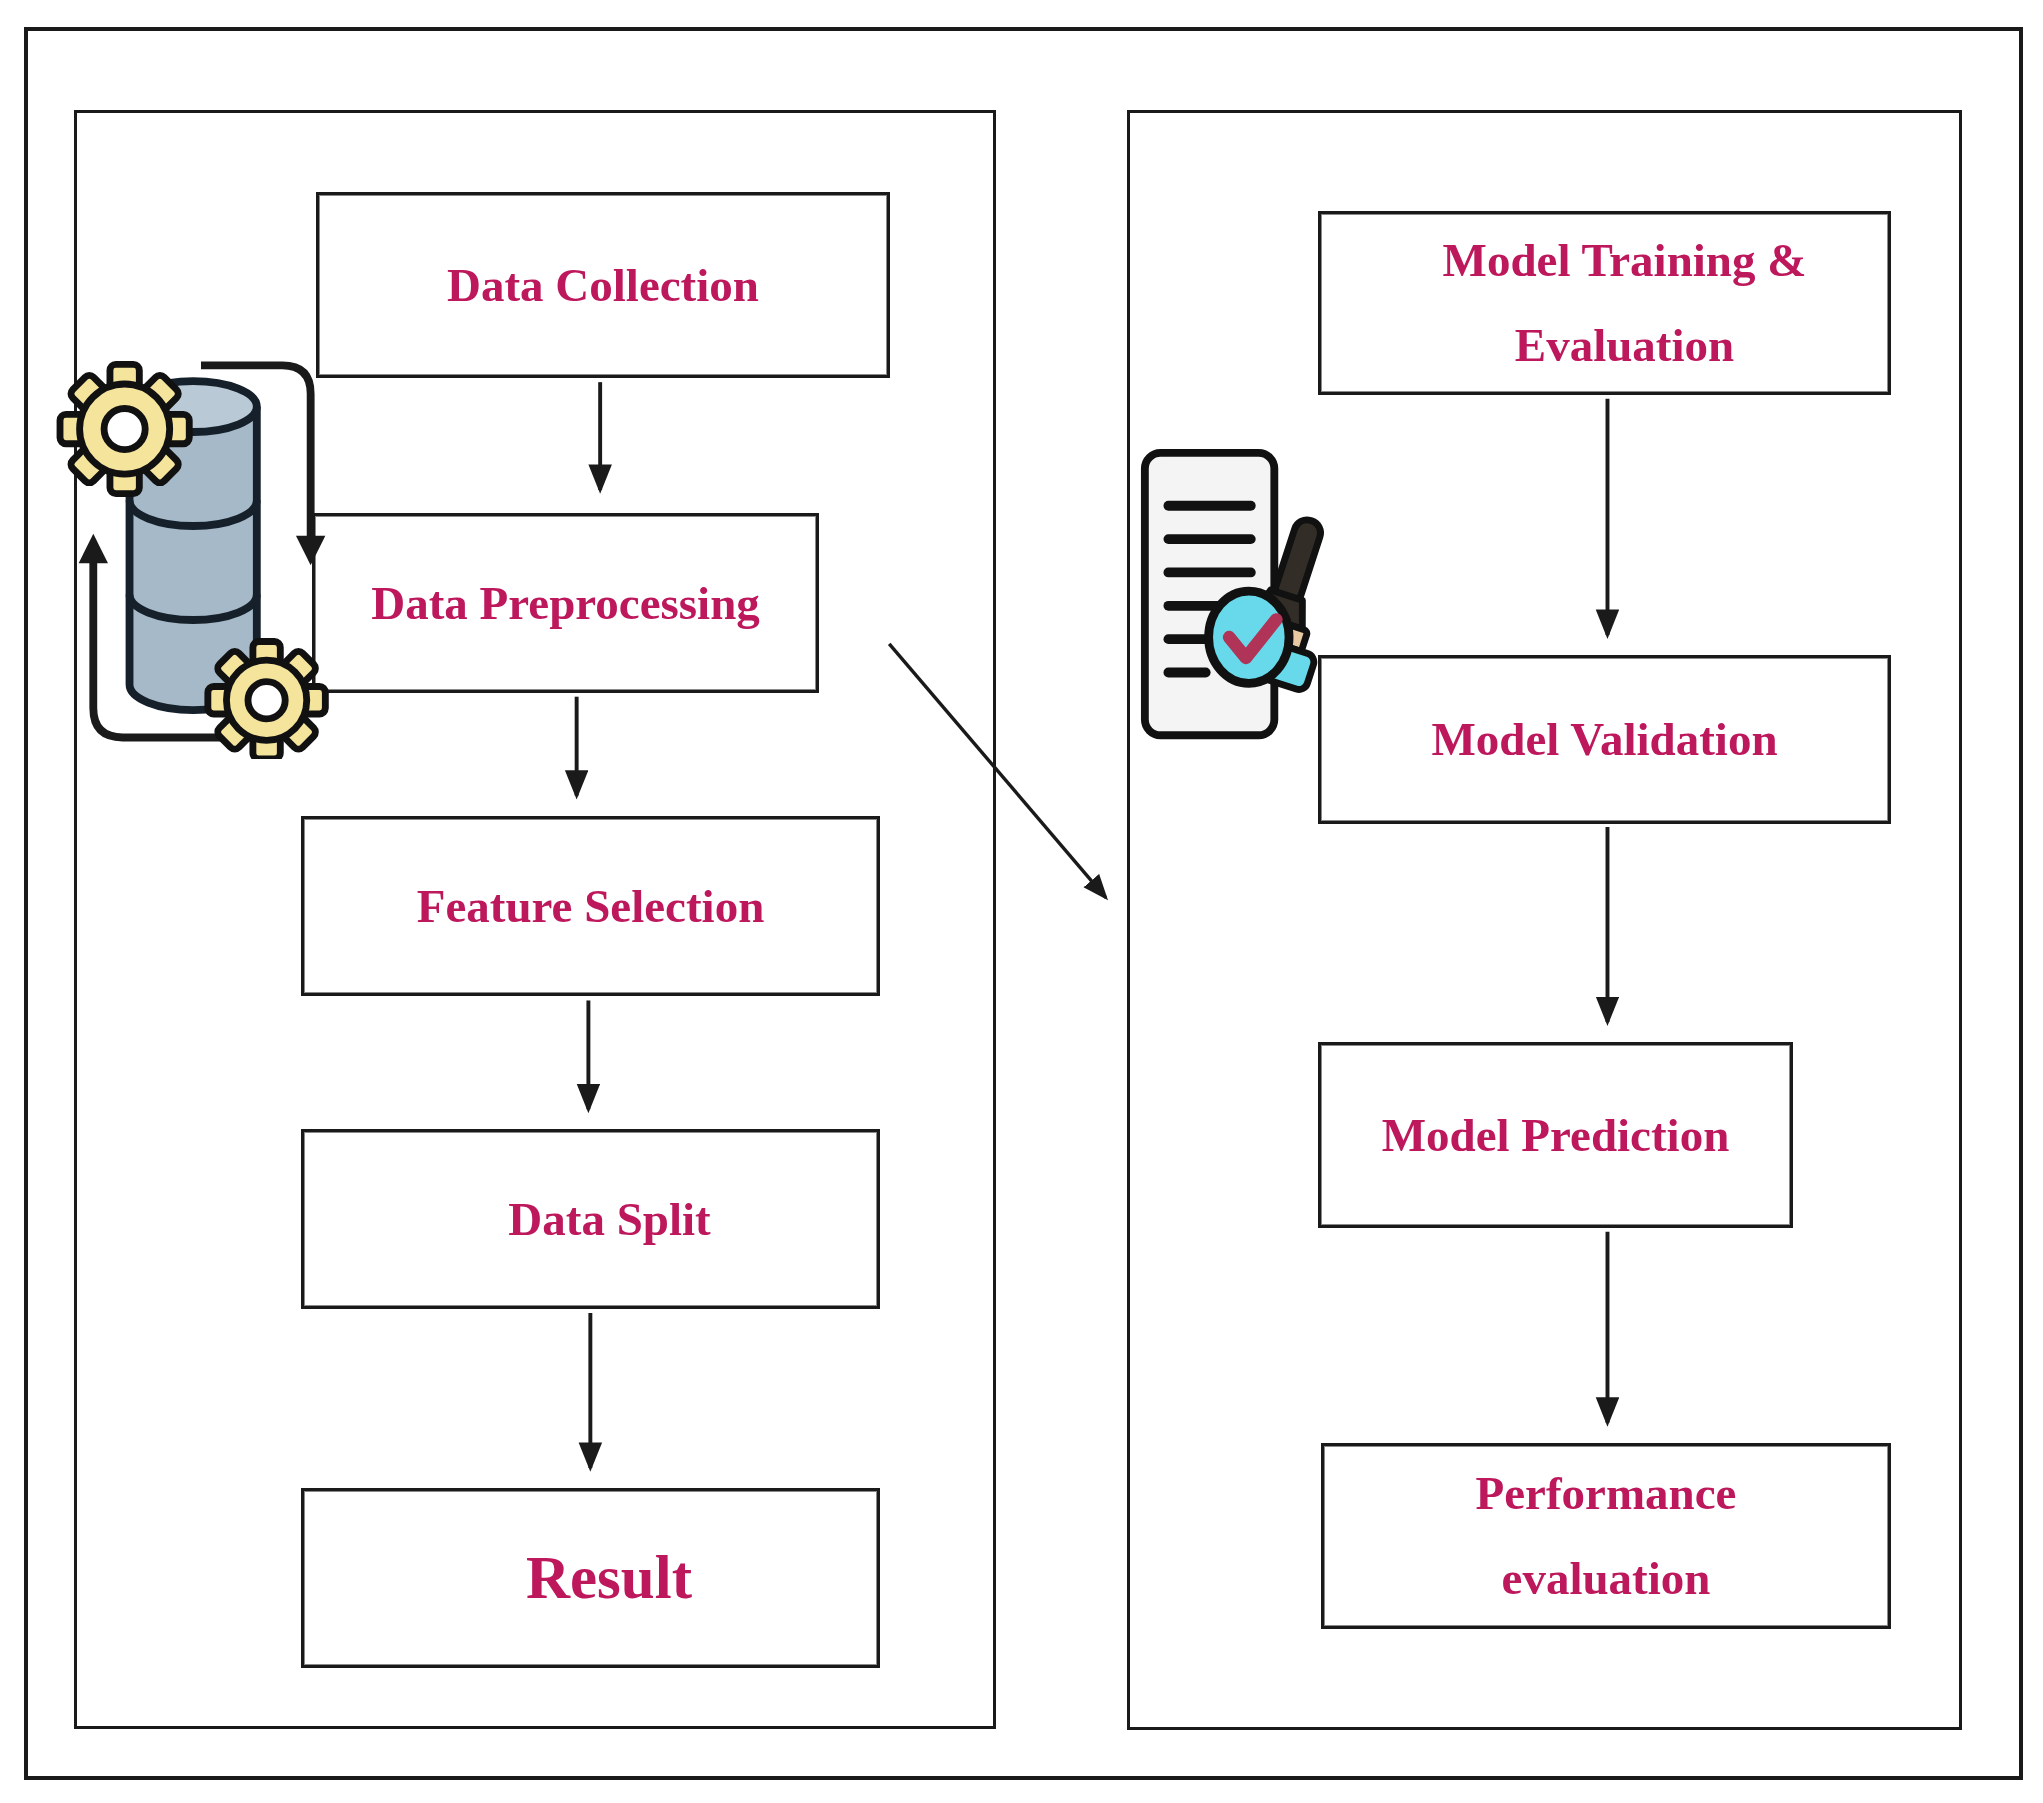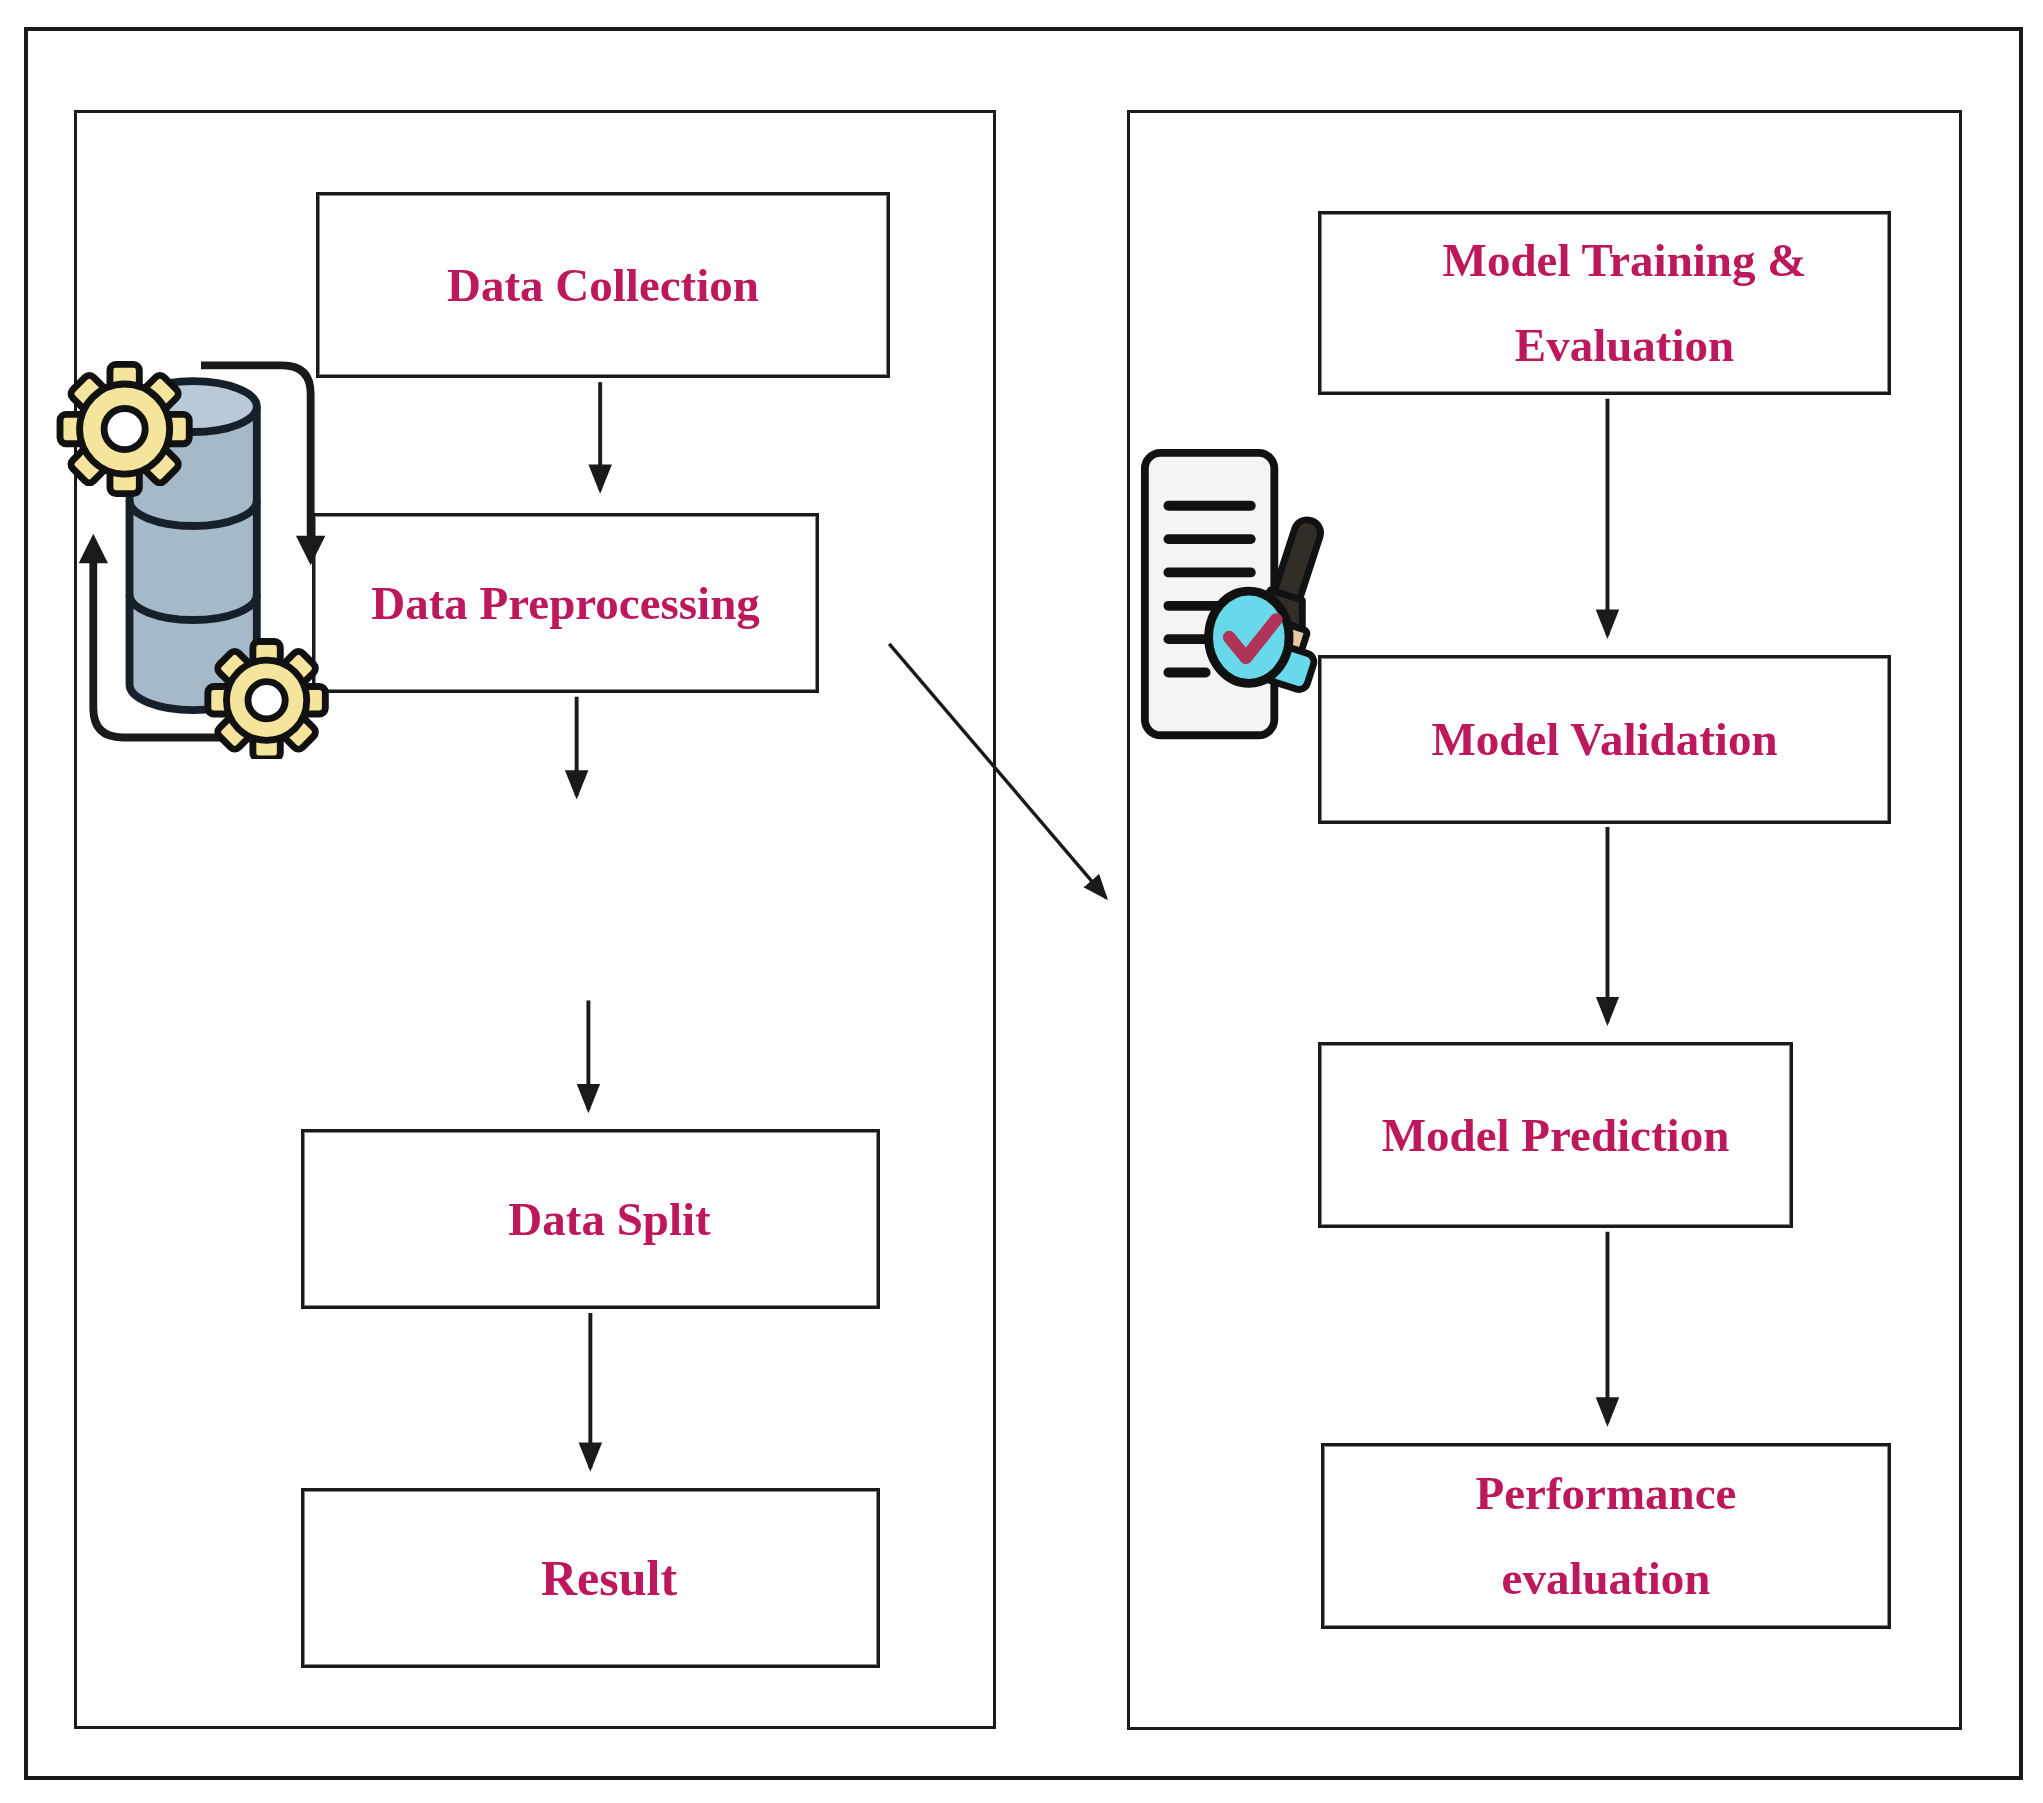--- a/index.html
+++ b/index.html
@@ -32,21 +32,21 @@
     align-items:center;
     justify-content:center;
     text-align:center;
     font-weight:700;
     font-size:47px;
     line-height:1.8;
     white-space:pre-line;
     z-index:2;
     box-shadow:0 0 0 1px #8a8a8a inset;
   }
-  .node.big{font-size:50px;padding-left:37px;}
+  .node.big{font-size:61px;padding-left:37px;}
   .icon-wrap{position:absolute;z-index:5;}
   svg.overlay{
     position:absolute;left:0;top:0;width:2044px;height:1803px;
     z-index:3;pointer-events:none;
   }
 </style>
 </head>
 <body>
 
 <div class="canvas">
@@ -54,20 +54,21 @@
   <div class="frame" style="left:23.5px;top:26.5px;width:1999px;height:1753px;"></div>
 
   <div class="panel" style="left:74px;top:110px;width:922px;height:1619px;"></div>
 
   <div class="panel" style="left:1127px;top:110px;width:835px;height:1620px;"></div>
 
   <div class="node" style="left:316px;top:192px;width:574px;height:186px;">Data Collection</div>
 
   <div class="node" style="left:312px;top:513px;width:507px;height:180px;">Data Preprocessing</div>
 
+  <div class="node" style="left:301px;top:816px;width:579px;height:180px;">Feature Selection</div>
 
   <div class="node" style="left:301px;top:1129px;width:579px;height:180px;padding-left:38px;">Data Split</div>
 
   <div class="node big" style="left:301px;top:1488px;width:579px;height:180px;">Result</div>
 
   <div class="node" style="left:1318px;top:211px;width:573px;height:184px;padding-left:40px;">Model Training &amp;
 Evaluation</div>
 
   <div class="node" style="left:1318px;top:655px;width:573px;height:169px;">Model Validation</div>
 

